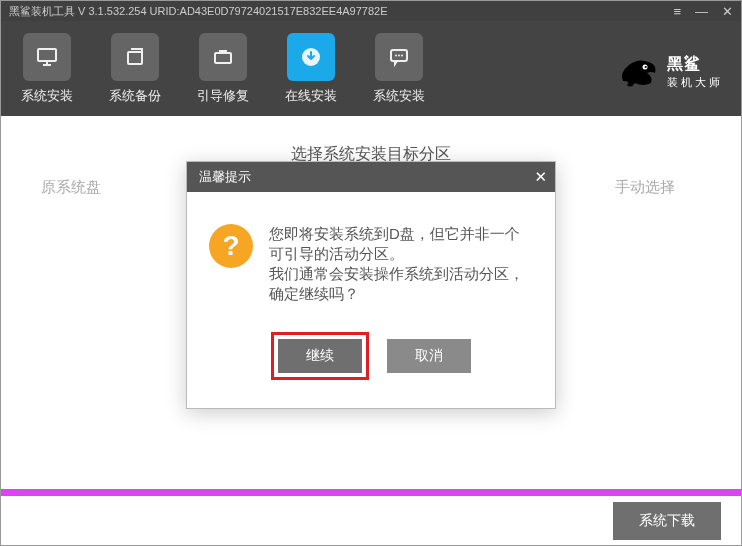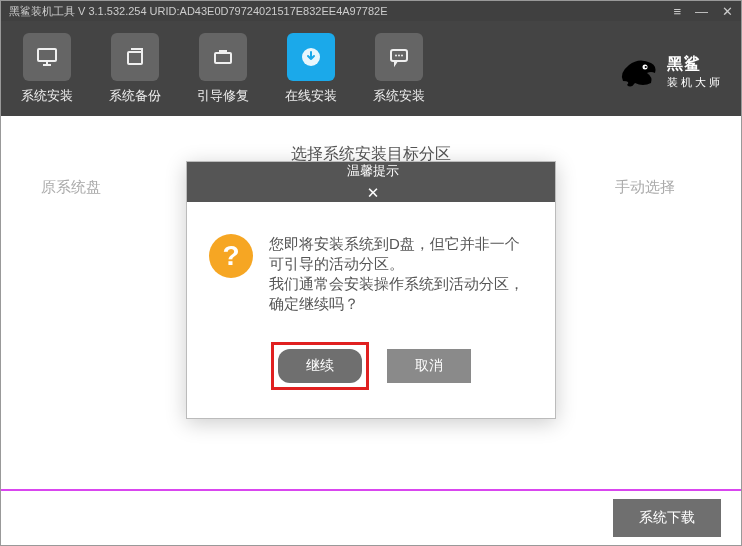--- a/index.html
+++ b/index.html
@@ -22,33 +22,33 @@
     .brand { position: absolute; right: 18px; top: 14px; display: flex; align-items: center; gap: 6px; margin-top: 16px; }
     .brand-txt { color: #fff; font-weight: bold; font-size: 16px; line-height: 18px; letter-spacing: 1px; }
     .brand-txt small { display: block; font-size: 11px; font-weight: normal; letter-spacing: 3px; }
 
     .content { position: relative; padding: 20px 30px; }
     .section-title { font-size: 16px; color: #555; text-align: center; margin: 8px 0 16px; }
     .hint { color: #aaa; font-size: 15px; }
     .hint-left { position: absolute; left: 40px; top: 62px; }
     .hint-right { position: absolute; right: 66px; top: 62px; }
 
-    .footer { position: absolute; bottom: 0; left: 0; right: 0; height: 56px; border-top: 2px solid #d946ef; display: flex; justify-content: flex-end; align-items: center; padding: 0 20px; }
+    .footer { position: absolute; bottom: 0; left: 0; right: 0; height: 56px; border-top: 7px solid #d946ef; display: flex; justify-content: flex-end; align-items: center; padding: 0 20px; }
     .btn-primary { background: #6f6f6f; color: #fff; border: none; padding: 10px 26px; font-size: 14px; cursor: pointer; }
 
     .modal { position: absolute; left: 185px; top: 160px; width: 370px; background: #fff; border: 1px solid #bbb; box-shadow: 0 4px 20px rgba(0,0,0,0.2); }
-    .modal-header { height: 40px; background: #555; color: #fff; font-size: 13px; display: flex; align-items: center; justify-content: space-between; padding: 0 8px 0 12px; flex-direction: column; }
+    .modal-header { height: 30px; background: #555; color: #fff; font-size: 13px; display: flex; align-items: center; justify-content: space-between; padding: 0 8px 0 12px; }
     .modal-close { cursor: pointer; font-size: 15px; }
     .modal-body { padding: 32px 22px 22px 22px; display: flex; gap: 16px; }
     .modal-qicon { width: 44px; height: 44px; border-radius: 50%; background: #f6a623; color: #fff; font-size: 28px; font-weight: bold; display: flex; align-items: center; justify-content: center; flex-shrink: 0; }
     .modal-text { font-size: 15px; color: #555; line-height: 20px; }
     .modal-actions { display: flex; gap: 18px; justify-content: center; padding: 6px 0 28px; }
     .btn-box { padding: 8px 28px; font-size: 14px; cursor: pointer; border: none; color: #fff; }
     .btn-continue-wrap { border: 3px solid #e02020; padding: 4px; }
-    .btn-continue { background: #6f6f6f; border-radius: 12px; }
+    .btn-continue { background: #6f6f6f; }
     .btn-cancel { background: #8a8a8a; align-self: center; }
   </style>
 </head>
 <body>
 
 <div class="window">
 
   <div class="titlebar">
     <span>黑鲨装机工具 V 3.1.532.254 URID:AD43E0D79724021517E832EE4A97782E</span>
     <div class="titlebar-controls">

